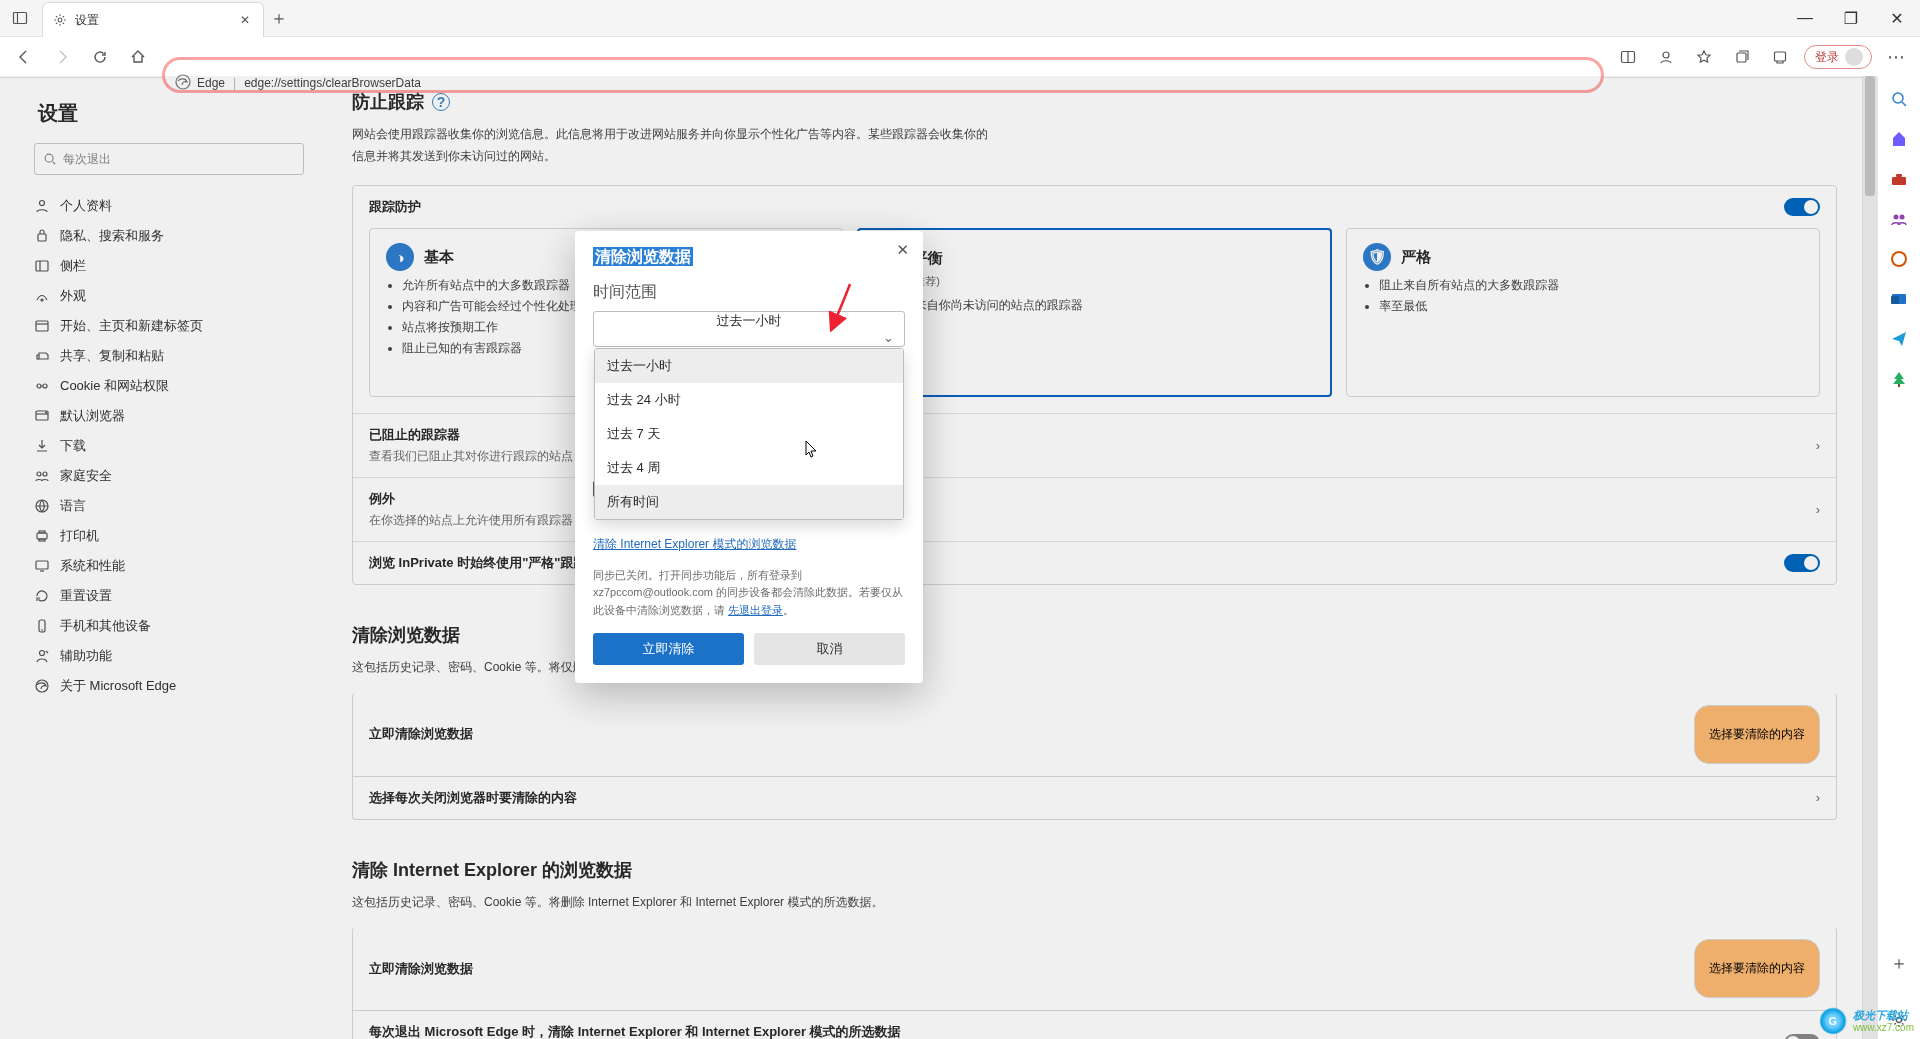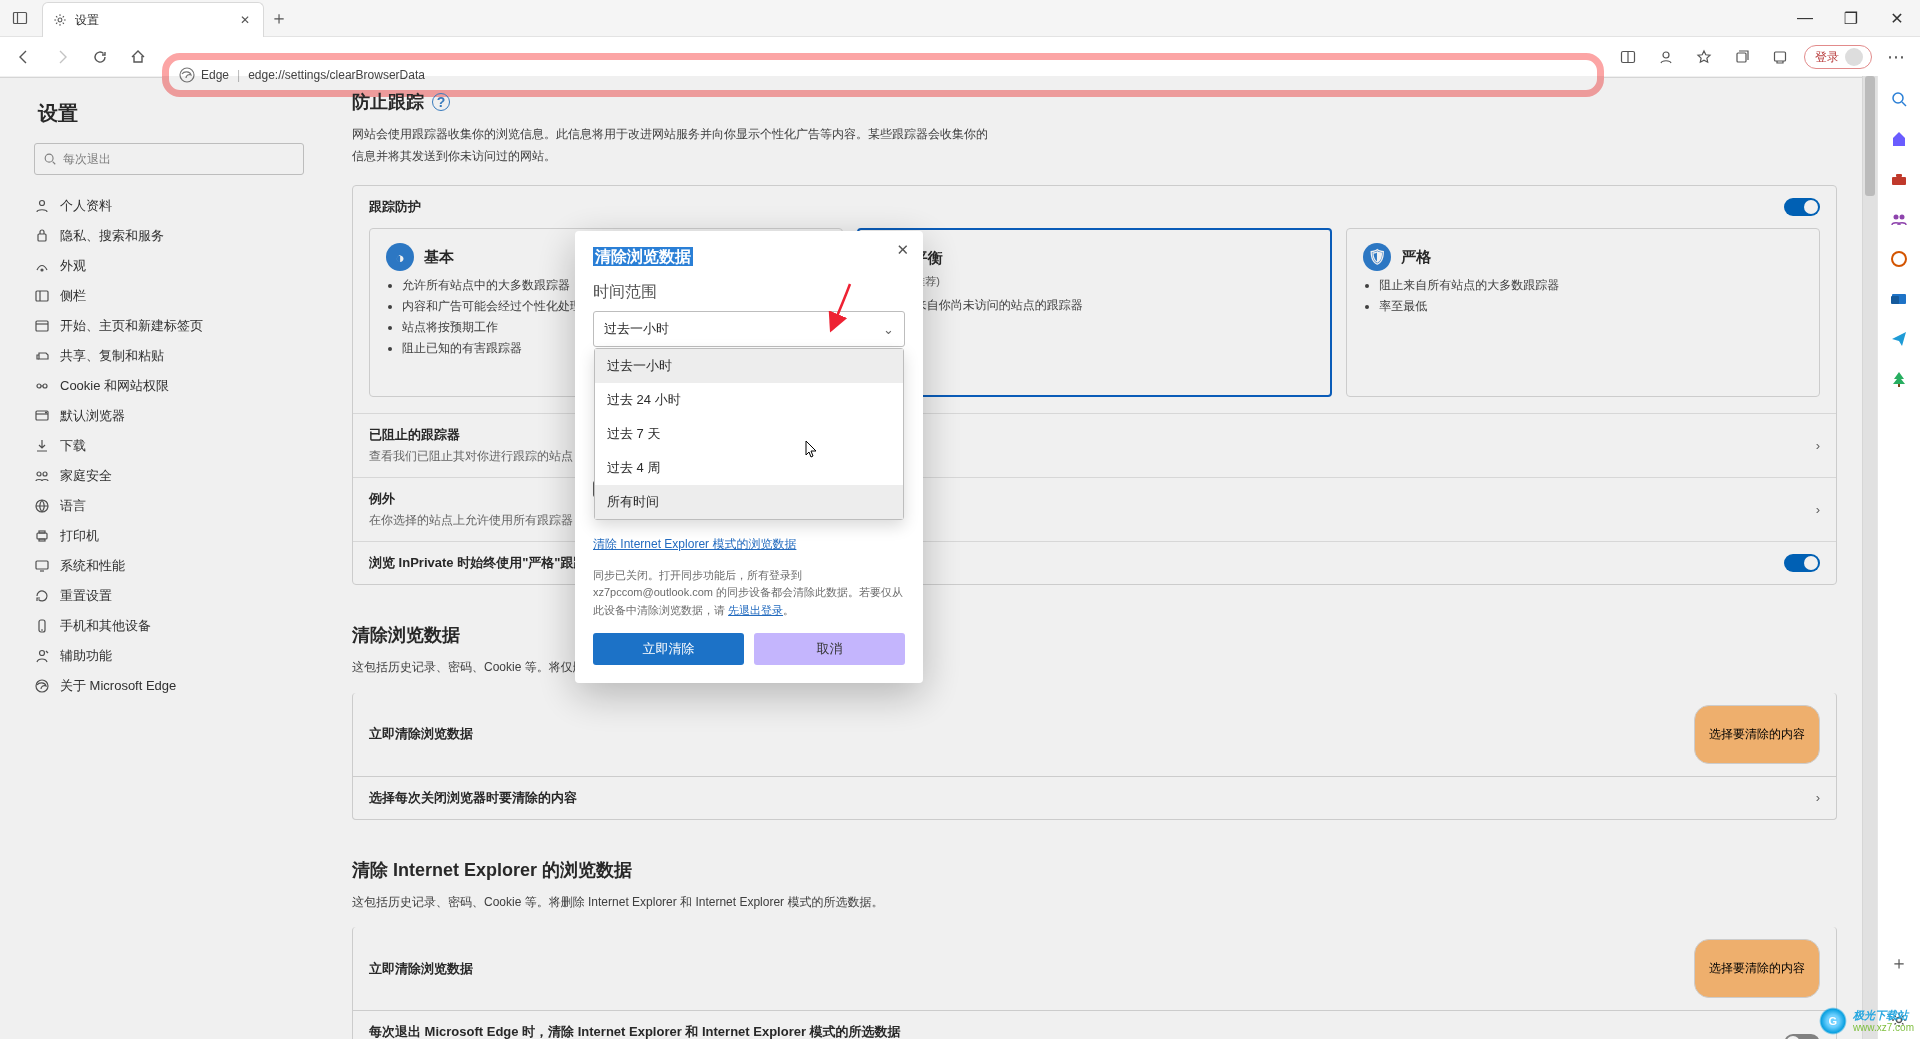--- a/index.html
+++ b/index.html
@@ -18,21 +18,21 @@
   .tab .gear{width:14px;height:14px;}
   .tab .close{margin-left:auto;color:#555;width:16px;text-align:center;cursor:pointer;}
   .newtab{width:30px;display:flex;align-items:center;justify-content:center;color:#555;font-size:18px;cursor:pointer;}
   .win-controls{margin-left:auto;display:flex;align-items:center;}
   .win-controls > div{width:46px;height:36px;display:flex;align-items:center;justify-content:center;color:#333;}
 
   
   .toolbar{height:40px;display:flex;align-items:center;gap:10px;padding:0 10px;border-bottom:1px solid #e3e3e3;}
   .tb-btn{width:28px;height:28px;display:flex;align-items:center;justify-content:center;color:#555;border-radius:4px;}
   .tb-btn svg{width:16px;height:16px;}
-  .addr-wrap{flex:1;display:flex;align-items:center;border:7px solid #fca5a5;border-radius:18px;height:30px;padding:0 10px;background:#fff;font-size:12px;color:#444;margin-top:36px;}
+  .addr-wrap{flex:1;display:flex;align-items:flex-end;border:3px solid #fca5a5;border-radius:18px;height:30px;padding:0 10px;background:#fff;font-size:12px;color:#444;margin-top:36px;}
   .addr-wrap .edgeicon{width:16px;height:16px;margin-right:6px;}
   .addr-wrap .sep{color:#bbb;margin:0 8px;}
   .login-pill{display:flex;align-items:center;gap:6px;border:1px solid #e28b8b;color:#b93f3f;padding:2px 8px 2px 10px;border-radius:14px;font-size:12px;}
   .login-pill .avatar{width:18px;height:18px;border-radius:50%;background:#ddd;}
 
   
   .app{position:absolute;top:76px;left:0;right:0;bottom:0;display:flex;}
   .right-rail{width:42px;background:#fff;border-left:1px solid #e6e6e6;display:flex;flex-direction:column;align-items:center;padding-top:14px;gap:22px;}
   .rail-icon{width:18px;height:18px;}
   .rail-plus{font-size:18px;color:#555;}
@@ -86,36 +86,36 @@
 
   
   .scroll-track{position:absolute;right:0;top:0;bottom:0;width:14px;background:#f0f0f0;border-left:1px solid #e4e4e4;}
   .scroll-thumb{position:absolute;left:2px;right:2px;top:0;height:120px;background:#c7c7c7;border-radius:3px;}
 
   
   .dialog{position:absolute;left:575px;top:155px;width:312px;background:#fff;border-radius:4px;box-shadow:0 12px 40px rgba(0,0,0,0.25);z-index:50;padding:16px 18px 18px;}
   .dialog .dtitle{background:#2a7fd6;color:#fff;display:inline;padding:1px 2px;font-size:16px;font-weight:700;}
   .dialog .dclose{position:absolute;right:14px;top:10px;color:#555;cursor:pointer;font-size:15px;}
   .dlabel{font-size:16px;color:#555;margin-top:14px;}
-  .select{border:1px solid #bdbdbd;margin-top:8px;height:34px;border-radius:3px;display:flex;align-items:center;padding:0 10px;font-size:13px;position:relative;background:#fff;}
+  .select{border:1px solid #bdbdbd;margin-top:8px;height:34px;border-radius:3px;display:flex;align-items:center;padding:0 10px;font-size:13px;position:relative;background:#fff;flex-direction:column;}
   .select .caret{margin-left:auto;color:#666;}
   .dropdown{position:absolute;left:0;right:0;top:36px;border:1px solid #bdbdbd;background:#fff;border-radius:3px;box-shadow:0 6px 16px rgba(0,0,0,0.15);}
   .dropdown .opt{padding:8px 12px;font-size:13px;}
   .dropdown .opt.hover{background:#ededed;}
 
   .chk-row{display:flex;gap:10px;margin-top:134px;font-size:13px;}
   .chk{width:16px;height:16px;background:#5a5a5a;border-radius:2px;display:flex;align-items:center;justify-content:center;color:#fff;font-size:11px;}
   .chk-row .title{font-weight:600;}
   .chk-row .sub{font-size:11px;color:#6b6b6b;margin-top:4px;line-height:1.5;}
   .link{color:#236bbf;text-decoration:underline;cursor:pointer;}
   .sync-note{font-size:11px;color:#6b6b6b;line-height:1.6;margin-top:14px;}
   .dialog-btns{display:flex;gap:10px;margin-top:14px;}
   .dialog-btns .btn{flex:1;height:32px;display:flex;align-items:center;justify-content:center;font-size:13px;border-radius:3px;}
   .btn.primary{background:#1c72c7;color:#fff;}
-  .btn.secondary{background:#c4b5fd;color:#333;}
+  .btn.secondary{background:#e5e5e5;color:#333;}
 
   
   .anno-arrow{position:absolute;left:820px;top:204px;z-index:60;pointer-events:none;}
 
   
   .watermark{position:absolute;right:6px;bottom:4px;z-index:70;font-size:11px;display:flex;align-items:center;gap:6px;}
   .watermark .halo{width:28px;height:28px;border-radius:50%;background:radial-gradient(circle,#6ed0ff 30%,#0aa0e0 60%,transparent 70%);display:flex;align-items:center;justify-content:center;color:#fff;font-weight:700;}
   .watermark .txt{display:flex;flex-direction:column;line-height:1.1;}
   .watermark .t1{color:#2aa8e0;font-weight:700;font-style:italic;}
   .watermark .t2{color:#7fbf3f;font-size:10px;}
@@ -239,31 +239,31 @@
               </div>
               <div class="nav-item">
                 <svg viewBox="0 0 16 16" stroke="#555" fill="none" stroke-width="1.2">
                   <rect x="4" y="6" width="8" height="7" rx="1"></rect>
                   <path d="M6 6V4a2 2 0 0 1 4 0v2"></path>
                 </svg>
                 <span>隐私、搜索和服务</span>
               </div>
               <div class="nav-item">
                 <svg viewBox="0 0 16 16" stroke="#555" fill="none" stroke-width="1.2">
+                  <rect x="2" y="3" width="12" height="10" rx="1"></rect>
+                  <line x1="6" y1="3" x2="6" y2="13"></line>
+                </svg>
+                <span>侧栏</span>
+              </div>
+              <div class="nav-item">
+                <svg viewBox="0 0 16 16" stroke="#555" fill="none" stroke-width="1.2">
                   <path d="M3 12c3-6 7-6 10 0"></path>
                   <circle cx="8" cy="12" r="1" fill="#555"></circle>
                 </svg>
                 <span>外观</span>
-              </div>
-              <div class="nav-item">
-                <svg viewBox="0 0 16 16" stroke="#555" fill="none" stroke-width="1.2">
-                  <rect x="2" y="3" width="12" height="10" rx="1"></rect>
-                  <line x1="6" y1="3" x2="6" y2="13"></line>
-                </svg>
-                <span>侧栏</span>
               </div>
               <div class="nav-item">
                 <svg viewBox="0 0 16 16" stroke="#555" fill="none" stroke-width="1.2">
                   <rect x="2" y="3" width="12" height="10" rx="1"></rect>
                   <line x1="2" y1="6" x2="14" y2="6"></line>
                 </svg>
                 <span>开始、主页和新建标签页</span>
               </div>
               <div class="nav-item">
                 <svg viewBox="0 0 16 16" stroke="#555" fill="none" stroke-width="1.2">

